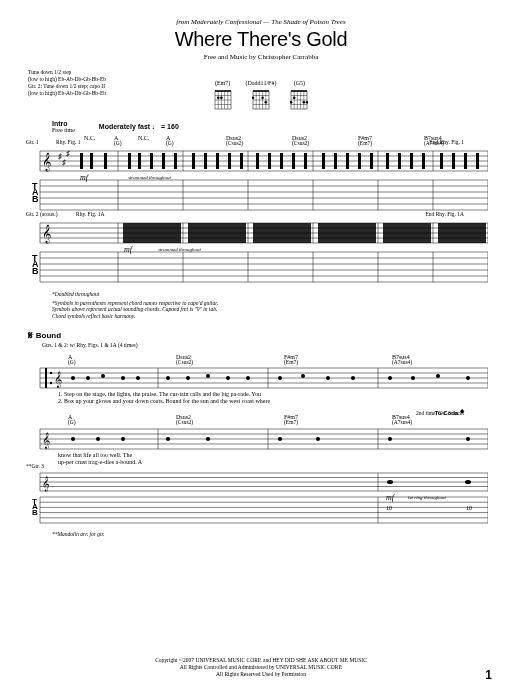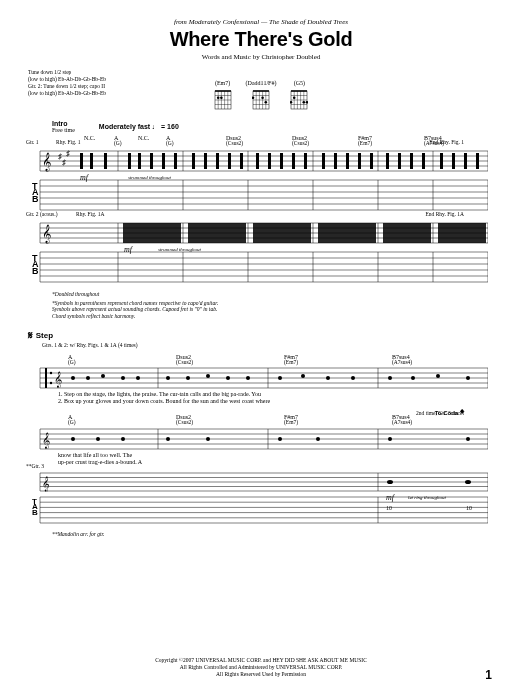--- a/index.html
+++ b/index.html
@@ -9,21 +9,21 @@
     background: #fff;
     font-family: Georgia, 'Times New Roman', serif;
     color: #000;
     position: relative;
     padding: 18px 28px;
     font-size: 7px;
     overflow: hidden;
   }
   .header-source { text-align: center; font-style: italic; font-size: 7px; margin-bottom: 2px; }
   .header-source .album { font-style: italic; }
-  .title { text-align: center; font-family: Arial, sans-serif; font-weight: bold; font-size: 20px; letter-spacing: -0.3px; margin-bottom: 2px; }
+  .title { text-align: center; font-family: Arial, sans-serif; font-weight: normal; font-size: 20px; letter-spacing: -0.3px; margin-bottom: 2px; }
   .credits { text-align: center; font-size: 7px; margin-bottom: 8px; }
   .tuning-block { font-size: 5.5px; line-height: 1.3; }
   .chord-diagrams { display: flex; justify-content: center; gap: 14px; margin-top: -18px; margin-bottom: 10px; }
   .chord-diagram { display: flex; flex-direction: column; align-items: center; font-size: 6px; }
   .chord-diagram .name { margin-bottom: 2px; }
   .chord-grid { width: 18px; height: 22px; position: relative; }
   .chord-grid svg { display: block; }
   .tempo-row { display: flex; align-items: center; gap: 24px; font-size: 6px; margin-left: 24px; margin-bottom: 2px; }
   .chord-labels { display: flex; gap: 45px; font-size: 6px; margin-left: 56px; margin-bottom: 1px; }
   .chord-labels .stack { display: flex; flex-direction: column; line-height: 1; }
@@ -43,24 +43,24 @@
   .end-marker { position: absolute; right: 30px; font-size: 5.5px; }
   .coda-mark { position: absolute; right: 30px; font-size: 6px; font-family: Arial; font-weight: bold; display:flex; align-items:center; gap:2px;}
   .copyright { position: absolute; bottom: 18px; left: 0; right: 0; text-align: center; font-size: 5.5px; line-height: 1.3; }
   .page-num { position: absolute; bottom: 14px; right: 30px; font-family: Arial; font-weight: bold; font-size: 12px; }
 </style>
 </head>
 <body>
 
 <div class="header-source">
   <span>from Moderately Confessional</span>
-  — <span class="album">The Shade of Doubled Trees</span>
+  — <span class="album">The Shade of Poison Trees</span>
 </div>
 <div class="title">Where There's Gold</div>
-<div class="credits">Words and Music by Christopher Doubled</div>
+<div class="credits">Free and Music by Christopher Carrabba</div>
 
 <div class="tuning-block">
   <div>Tune down 1/2 step</div>
   <div>(low to high) Eb-Ab-Db-Gb-Bb-Eb</div>
   <div>Gtr. 2: Tune down 1/2 step; capo II</div>
   <div>(low to high) Eb-Ab-Db-Gb-Bb-Eb</div>
 </div>
 
 <div class="chord-diagrams">
   <div class="chord-diagram">
@@ -307,21 +307,21 @@
 </div>
 <div class="footnote">*Doubled throughout</div>
 <div class="footnote">
   <div>*Symbols in parentheses represent chord names respective to capo'd guitar.</div>
   <div>Symbols above represent actual sounding chords. Capoed fret is "0" in tab.</div>
   <div>Chord symbols reflect basic harmony.</div>
 </div>
 
 <div class="section-label">
   <span class="segno">𝄋</span>
-  <span>Step</span>
+  <span>Bound</span>
 </div>
 <div class="section-sub">Gtrs. 1 &amp; 2: w/ Rhy. Figs. 1 &amp; 1A (4 times)</div>
 
 <div class="chord-labels" style="gap:0;margin-left:40px;margin-top:4px;">
   <div class="stack" style="width:108px;">
       <span>A</span>
       <span class="sub">(G)</span>
     </div>
   <div class="stack" style="width:108px;">
       <span>Dsus2</span>

